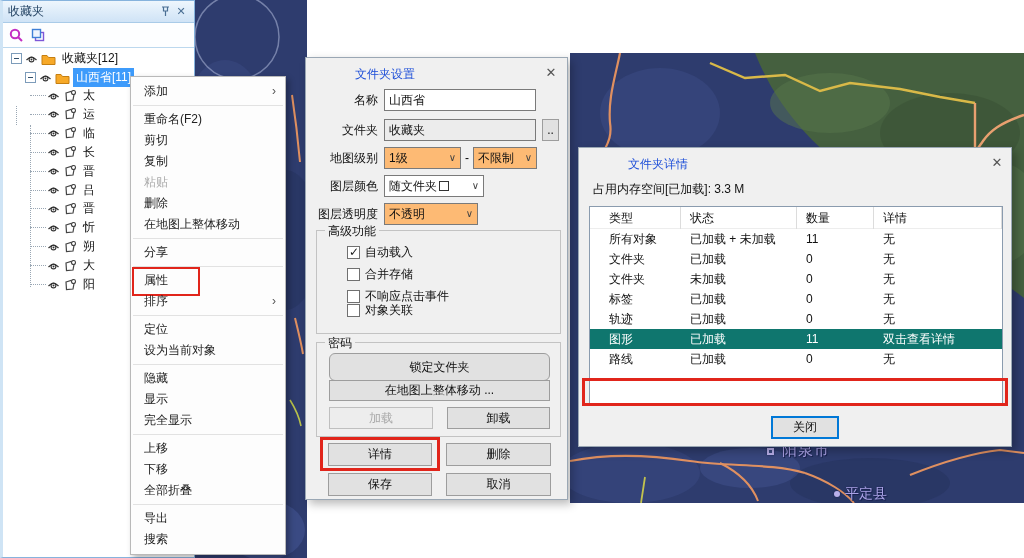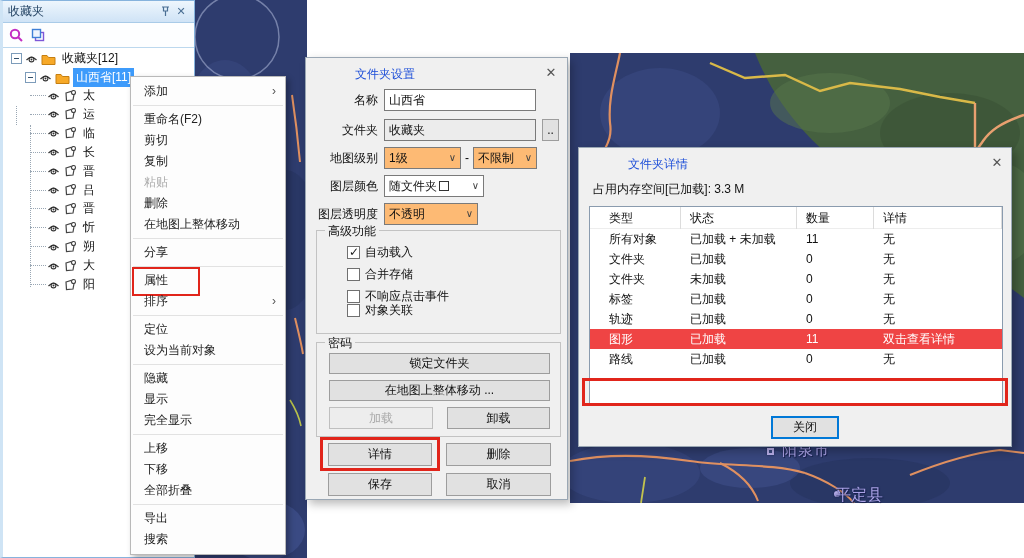--- a/index.html
+++ b/index.html
@@ -78,21 +78,21 @@
   #mem-line { position:absolute; left:14px; top:33px; font-size:12px; color:#111; }
   #list-box { position:absolute; left:10px; top:58px; width:414px; height:200px; background:#fff;
     border:1px solid #8a9bae; overflow:hidden; }
   .grid-row { display:grid; grid-template-columns:91px 116px 77px 1fr; font-size:12px; color:#111; }
   .grid-row.header { height:22px; line-height:22px; border-bottom:1px solid #ededed; }
   .grid-row.header > div { border-right:1px solid #dcdcdc; padding-left:9px; }
   .grid-row.header > div:first-child { padding-left:19px; }
   .grid-row.body { height:20px; line-height:20px; }
   .grid-row.body > div { padding-left:9px; white-space:nowrap; overflow:hidden; }
   .grid-row.body > div:first-child { padding-left:19px; }
-  .grid-row.body.sel { background:#ef4444; color:#fff; }
+  .grid-row.body.sel { background:#0f766e; color:#fff; }
 </style>
 </head>
 <body>
 
 <div class="abs" id="map-strip">
   <svg width="112" height="558" viewBox="0 0 112 558">
     <rect width="112" height="558" fill="#2e3c6e"></rect>
     <ellipse cx="30" cy="120" rx="40" ry="60" fill="#3c4c86" opacity=".45"></ellipse>
     <ellipse cx="90" cy="240" rx="35" ry="70" fill="#27335f" opacity=".6"></ellipse>
     <ellipse cx="40" cy="420" rx="45" ry="80" fill="#3a4a84" opacity=".4"></ellipse>
@@ -122,21 +122,21 @@
     <path d="M50,0 C45,25 38,45 40,70 C42,82 38,90 35,96" fill="none" stroke="#e09060" stroke-width="2.2"></path>
     <path d="M0,408 C40,400 80,402 120,408 C160,414 200,410 235,420" fill="none" stroke="#e09060" stroke-width="2.2"></path>
     <path d="M150,410 C170,420 182,432 188,448" fill="none" stroke="#e09060" stroke-width="2"></path>
     <path d="M235,420 C258,428 276,440 284,450" fill="none" stroke="#e09060" stroke-width="2"></path>
     <path d="M340,422 C370,410 402,400 430,397 L454,400" fill="none" stroke="#e09060" stroke-width="2.2"></path>
     <path d="M75,424 L71,450" fill="none" stroke="#c2c24e" stroke-width="1.8"></path>
   </svg>
   <div class="sq-marker" style="left:197px; top:395px;"></div>
   <div class="map-label" style="left:212px; top:388px; font-size:15px; letter-spacing:1px;">阳泉市</div>
   <div class="dot-marker" style="left:264px; top:438px;"></div>
-  <div class="map-label" style="left:265px; top:432px; font-size:16px;">平定县</div>
+  <div class="map-label" style="left:275px; top:432px; font-size:14px;">平定县</div>
 </div>
 
 <div class="abs" id="fav-panel">
   <div class="abs" id="fav-title">
     <span class="t">收藏夹</span>
     <span class="cap-ico">
       <svg width="9" height="11" viewBox="0 0 9 11">
           <path d="M1,1 h7 M2.5,1 v4 h4 v-4 M4.5,5 v5" stroke="#4a6f94" stroke-width="1.2" fill="none"></path>
         </svg>
     </span>
@@ -405,21 +405,21 @@
         </div>
         <div class="chk-row" style="top: 71px;">
           <span class="chk"></span>
           <span>对象关联</span>
         </div>
       </div>
   </div>
 
   <div class="grp" style="left:10px; top:284px; width:245px; height:95px;">
     <span class="gt">密码</span>
-    <div class="btn" style="left:12px; top:10px; width:221px; height:21px;">锁定文件夹</div>
+    <div class="btn" style="left:12px; top:10px; width:221px; height:28px;border-radius:6px;">锁定文件夹</div>
     <div class="btn" style="left:12px; top:37px; width:221px; height:21px;">在地图上整体移动 ...</div>
     <div class="btn disabled" style="left:12px; top:64px; width:104px; height:22px;">加载</div>
     <div class="btn" style="left:130px; top:64px; width:103px; height:22px;">卸载</div>
   </div>
 
   <div class="btn" style="left:22px; top:385px; width:104px; height:23px;">详情</div>
   <div class="btn" style="left:140px; top:385px; width:105px; height:23px;">删除</div>
   <div class="btn" style="left:22px; top:415px; width:104px; height:23px;">保存</div>
   <div class="btn" style="left:140px; top:415px; width:105px; height:23px;">取消</div>
   <div class="red-box" style="left:14px; top:379px; width:120px; height:34px;"></div>

